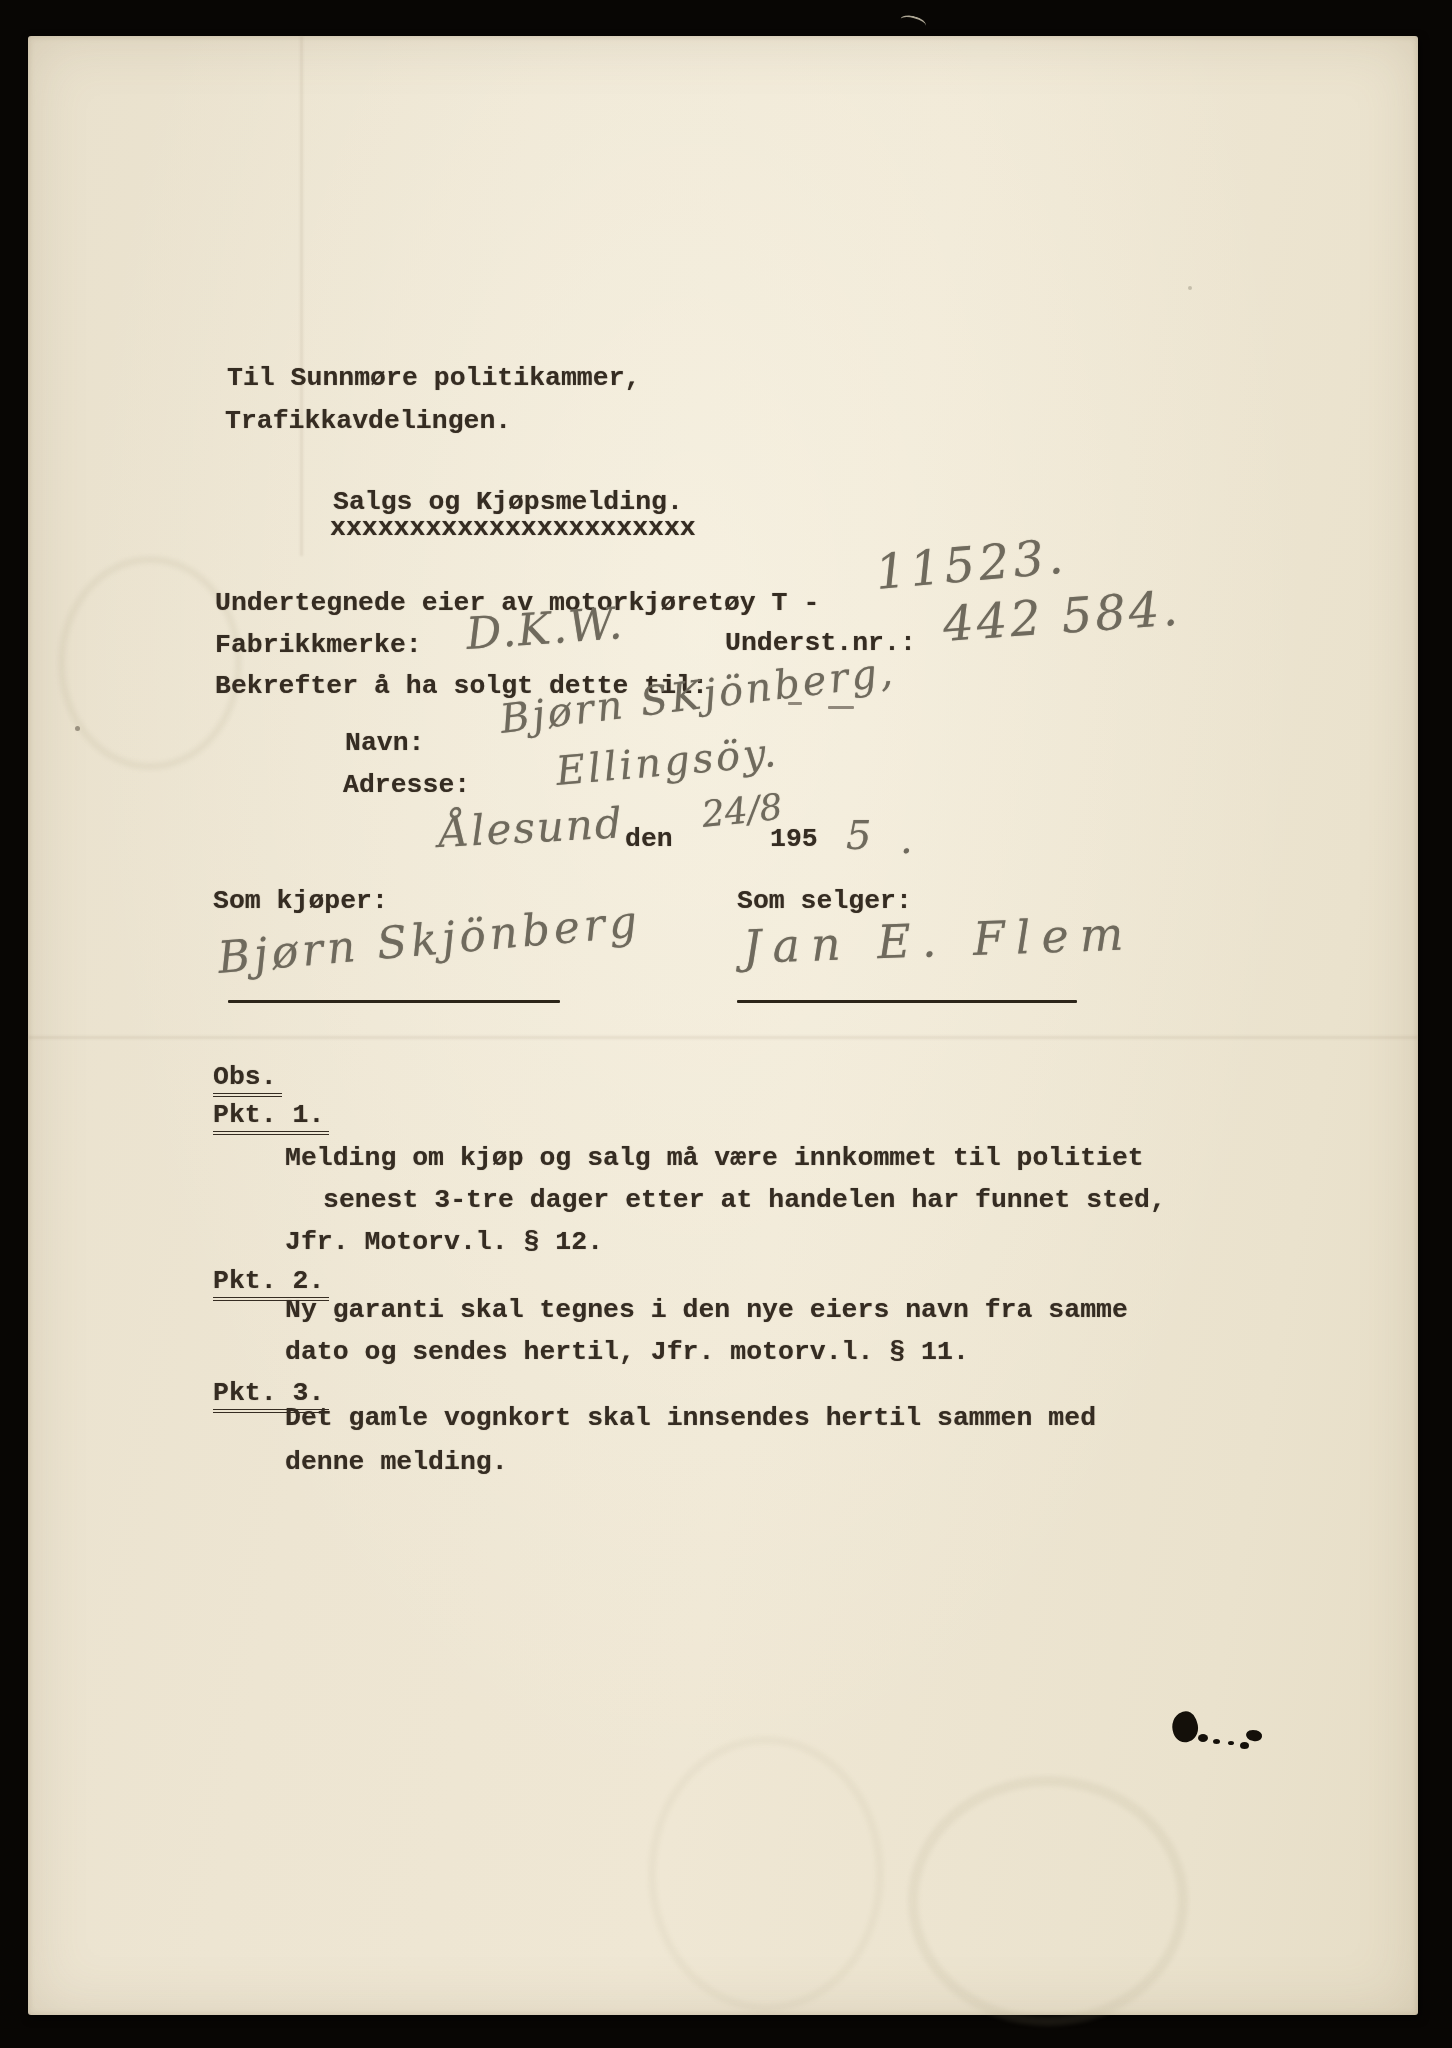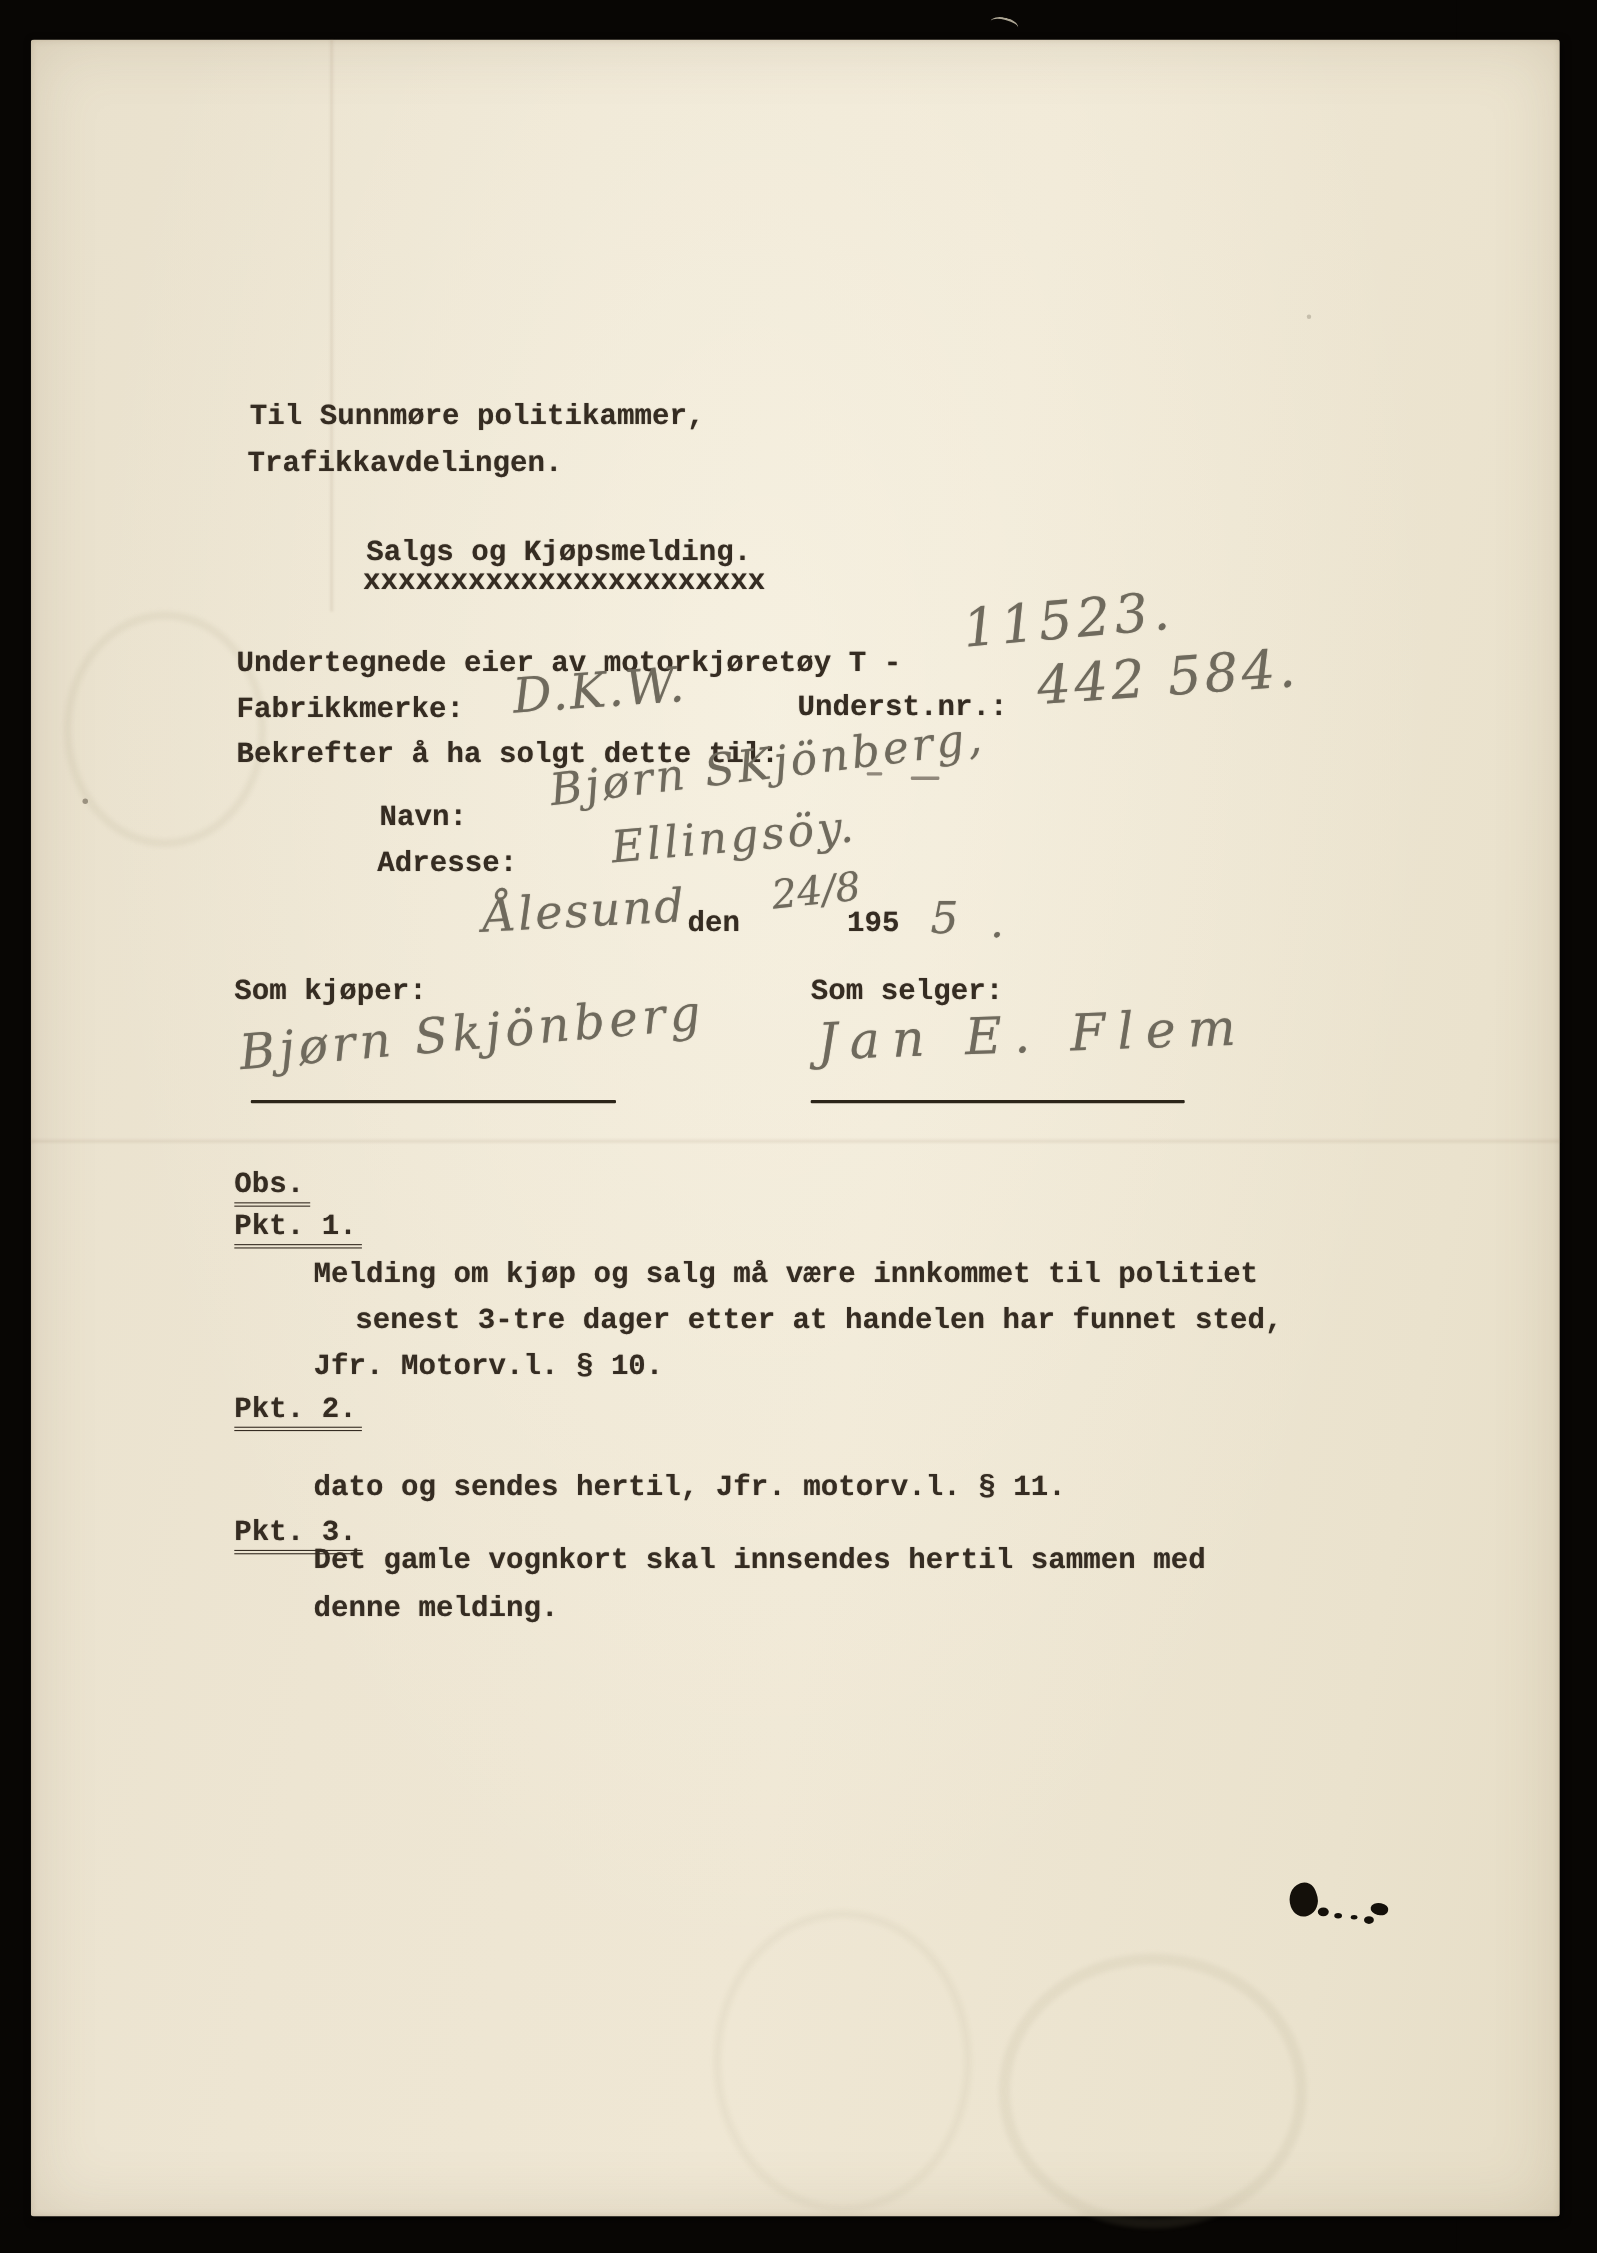--- a/index.html
+++ b/index.html
@@ -81,23 +81,24 @@
     <div class="abs hw" style="left:192px;top:896px;font-size:44px;letter-spacing:4px;transform:rotate(-5deg);">Bjørn Skjönberg</div>
     <div class="sigline" style="left:200px;top:964px;width:332px;"></div>
     <div class="abs hw" style="left:716px;top:884px;font-size:46px;letter-spacing:11px;transform:rotate(-2deg);">Jan E. Flem</div>
     <div class="sigline" style="left:709px;top:964px;width:340px;"></div>
 
     <div class="abs tw" style="left:185px;top:1026px;"><span class="uln">Obs.</span></div>
 
     <div class="abs tw" style="left:185px;top:1064px;"><span class="uln">Pkt. 1.</span></div>
     <div class="abs tw" style="left:257px;top:1107px;">Melding om kjøp og salg må være innkommet til politiet</div>
     <div class="abs tw" style="left:257px;top:1149px;margin-left:38px;">senest 3-tre dager etter at handelen har funnet sted,</div>
-    <div class="abs tw" style="left:257px;top:1191px;">Jfr. Motorv.l. § 10.</div>
+    <div class="abs tw" style="left:257px;top:1191px;">Jfr. Motorv.l. § 12.</div>
 
     <div class="abs tw" style="left:185px;top:1230px;text-align:center;"><span class="uln">Pkt. 2.</span></div>
+    <div class="abs tw" style="left:257px;top:1259px;">Ny garanti skal tegnes i den nye eiers navn fra samme</div>
     <div class="abs tw" style="left:257px;top:1301px;">dato og sendes hertil, Jfr. motorv.l. § 11.</div>
 
     <div class="abs tw" style="left:185px;top:1342px;"><span class="uln">Pkt. 3.</span></div>
     <div class="abs tw" style="left:257px;top:1367px;">Det gamle vognkort skal innsendes hertil sammen med</div>
     <div class="abs tw" style="left:257px;top:1411px;">denne melding.</div>
 
     <div>
       <div class="blob" style="left:1144px;top:1676px;width:26px;height:30px;transform:rotate(-20deg);border-radius:60% 40% 55% 45%;"></div>
       <div class="blob" style="left:1170px;top:1698px;width:10px;height:8px;"></div>
       <div class="blob" style="left:1185px;top:1703px;width:7px;height:5px;"></div>

